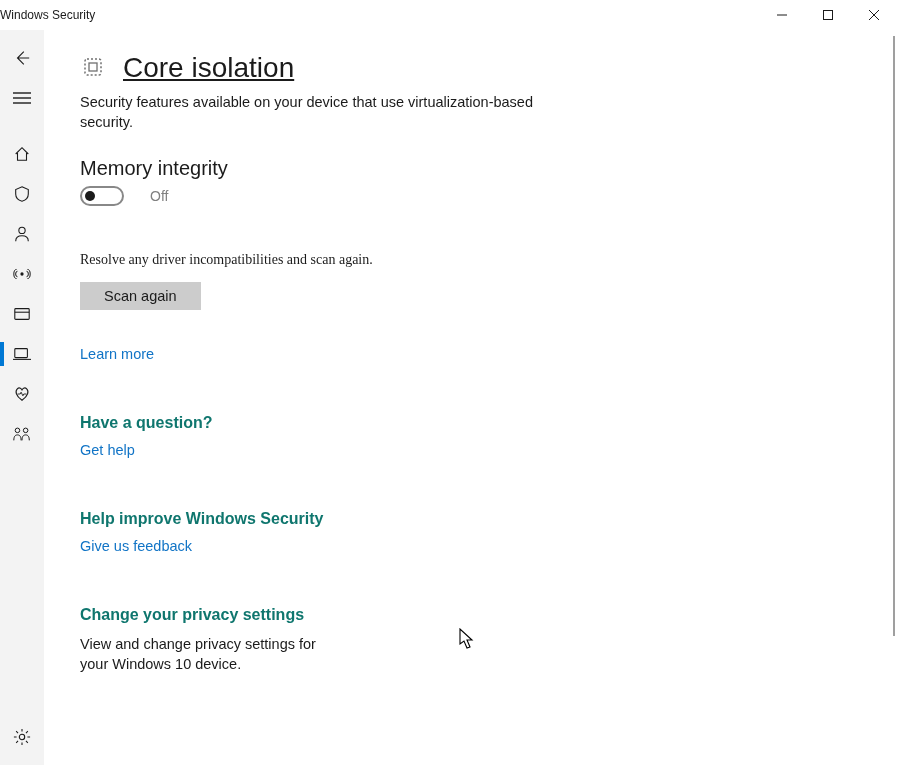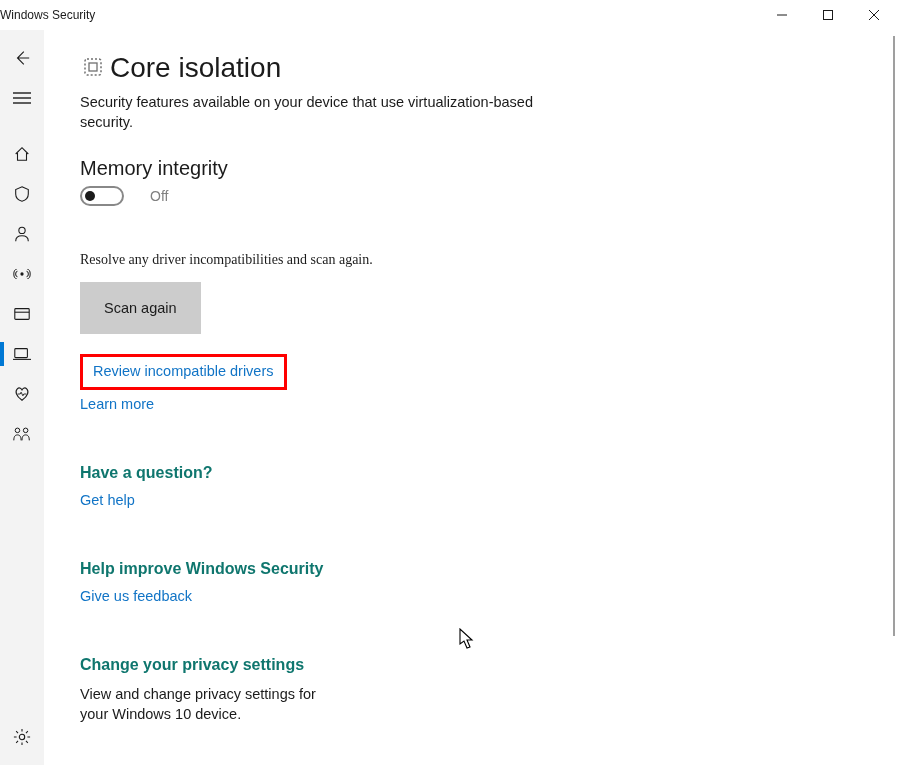--- a/index.html
+++ b/index.html
@@ -89,22 +89,23 @@
     width: 500px;
     color: #1b1b1b;
     overflow-y: auto;
     height: 100%;
     box-sizing: border-box;
   }
 
   .page-title-row {
     display: flex;
     align-items: center;
-    gap: 4px;
+    gap: 17px;
     margin-bottom: 8px;
+    text-decoration: underline;
   }
   .page-title {
     font-size: 28px;
     font-weight: 400;
     color: #1b1b1b;
   }
   .page-desc {
     font-size: 14.5px;
     color: #1b1b1b;
     margin-bottom: 24px;
@@ -161,21 +162,21 @@
     font-size: 14px;
     margin-bottom: 14px;
     font-family: Liberation Serif, serif;
   }
 
   .scan-btn {
     display: inline-block;
     background: #cccccc;
     color: #1b1b1b;
     border: none;
-    padding: 18px 24px;
+    padding: 6px 24px;
     font-size: 14.5px;
     font-family: inherit;
     margin-bottom: 20px;
     cursor: pointer;
   }
 
   .link {
     color: #1174c6;
     font-size: 14.5px;
     cursor: pointer;
@@ -346,23 +347,20 @@
           <div class="toggle-knob"></div>
         </div>
         <span class="toggle-label">Off</span>
       </div>
 
       <div class="resolve-text">Resolve any driver incompatibilities and scan again.</div>
 
       <button class="scan-btn">Scan again</button>
       <br>
 
-      <span class="highlight-box">
-        <span class="link" style="margin-bottom:0">Review incompatible drivers</span>
-      </span>
       <br>
       <span class="link">Learn more</span>
 
       <div class="subheader">Have a question?</div>
       <span class="link">Get help</span>
 
       <div class="subheader">Help improve Windows Security</div>
       <span class="link">Give us feedback</span>
 
       <div class="subheader">Change your privacy settings</div>

